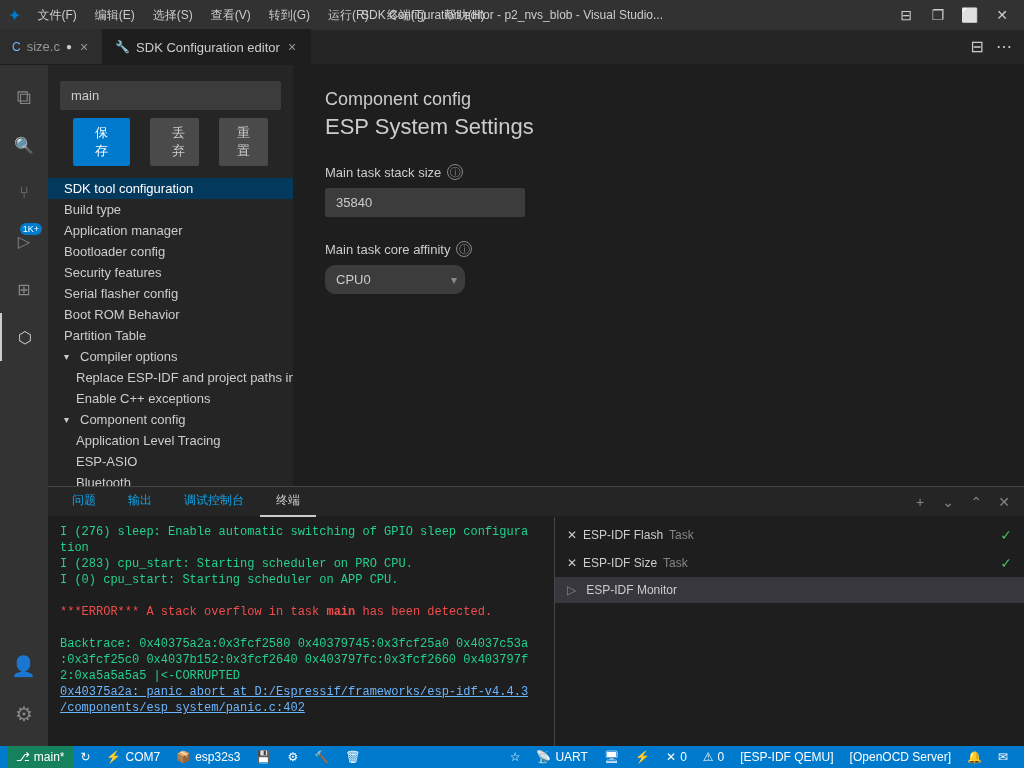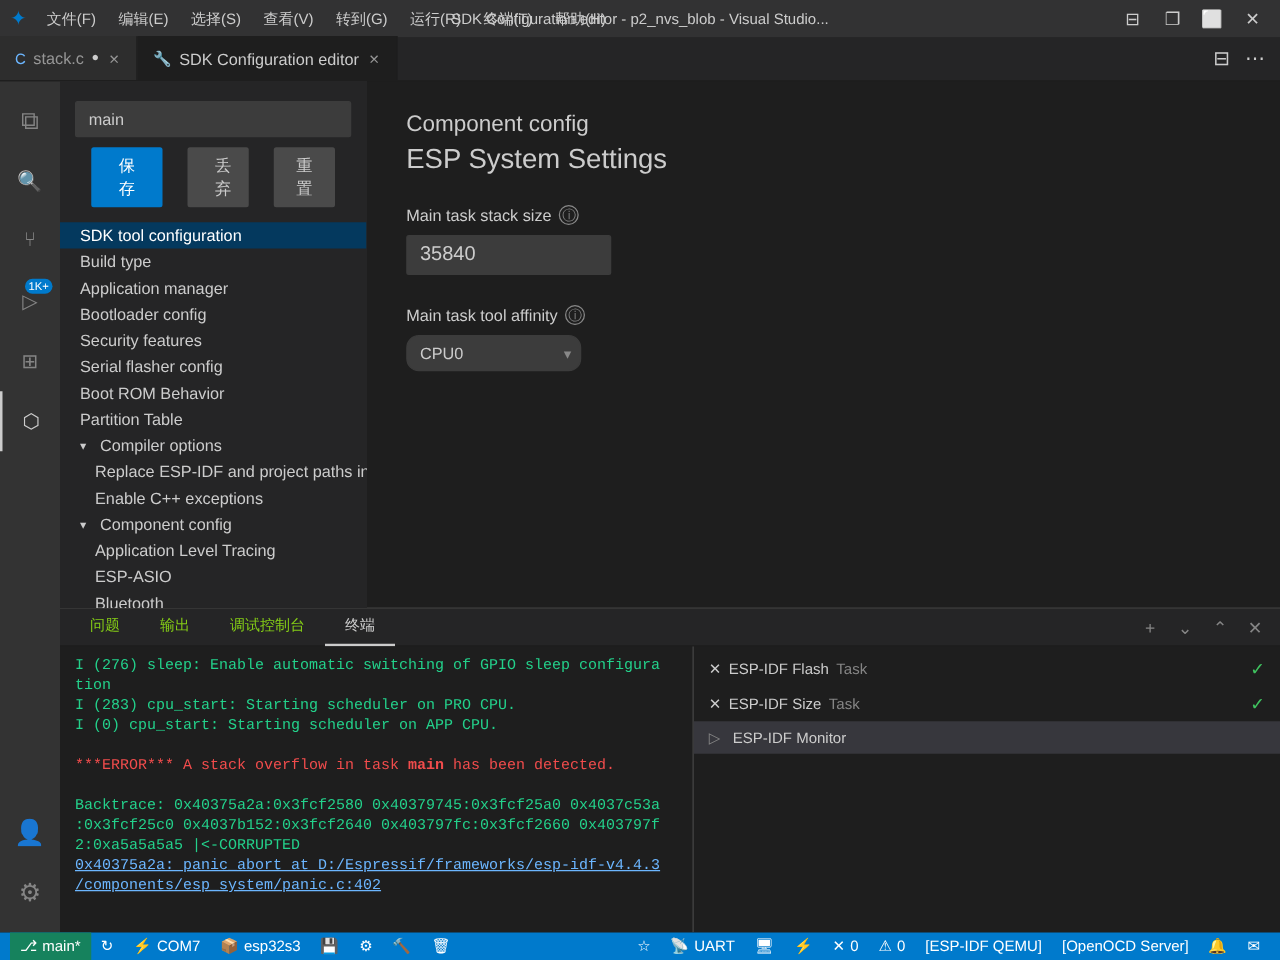--- a/index.html
+++ b/index.html
@@ -300,26 +300,26 @@
       border-radius: 50%;
       border: 1px solid #888;
       display: inline-flex;
       align-items: center;
       justify-content: center;
       font-size: 11px;
       color: #888;
       cursor: pointer;
     }
     .config-input {
-      width: 164px;
+      width: 200px;
       background: #3c3c3c;
       border: 1px solid #3c3c3c;
       color: #cccccc;
       padding: 6px 10px;
-      font-size: 16px;
+      font-size: 13px;
       outline: none;
       border-radius: 2px;
     }
     .config-select-wrapper {
       position: relative;
       width: 140px;
     }
     .config-select {
       width: 100%;
       background: #3c3c3c;
@@ -360,21 +360,21 @@
       padding: 0 8px;
       gap: 0;
       border-bottom: 1px solid #1e1e1e;
     }
     .panel-tab {
       padding: 0 16px;
       height: 30px;
       display: flex;
       align-items: center;
       font-size: 12px;
-      color: #84cc16;
+      color: #0ea5e9;
       cursor: pointer;
       border-bottom: 2px solid transparent;
     }
     .panel-tab.active {
       color: #cccccc;
       border-bottom: 2px solid #cccccc;
     }
 
     .panel-actions {
       margin-left: auto;
@@ -501,21 +501,21 @@
     <span>⊟</span>
     <span>❐</span>
     <span>⬜</span>
     <span class="close">✕</span>
   </div>
 </div>
 
 <div class="tabbar">
   <div class="tab">
     <span class="tab-icon" style="color:#6cb6ff">C</span>
-    <span>stack.c</span>
+    <span>size.c</span>
     <span class="tab-dot">●</span>
     <span class="tab-close">×</span>
   </div>
   <div class="tab active">
     <span class="tab-icon">🔧</span>
     <span>SDK Configuration editor</span>
     <span class="tab-close">×</span>
   </div>
   <div class="tabbar-end">
     <span>⊟</span>
@@ -631,21 +631,21 @@
         <div class="config-field">
           <div class="config-label">
             <span>Main task stack size</span>
             <span class="info-icon">ⓘ</span>
           </div>
           <input class="config-input" type="text" value="35840" style="">
         </div>
 
         <div class="config-field">
           <div class="config-label">
-            <span>Main task tool affinity</span>
+            <span>Main task core affinity</span>
             <span class="info-icon">ⓘ</span>
           </div>
           <div class="config-select-wrapper">
             <select class="config-select">
               <option>CPU0</option>
               <option>CPU1</option>
               <option>No Affinity</option>
             </select>
             <span class="select-arrow">▾</span>
           </div>

